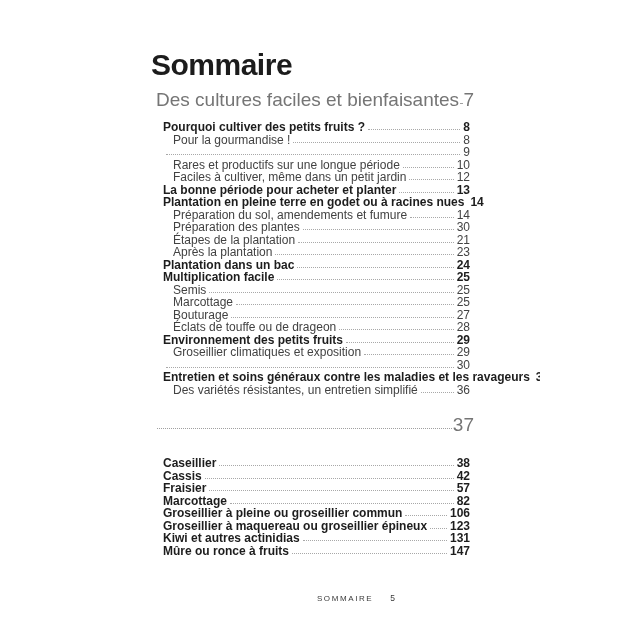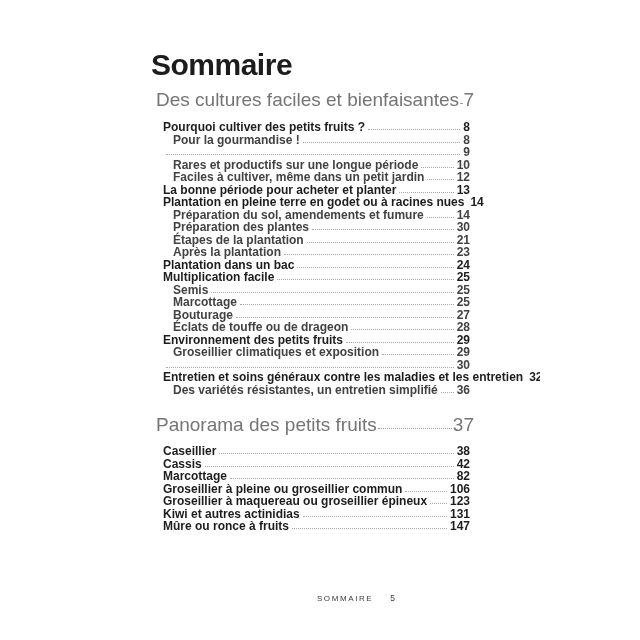--- a/index.html
+++ b/index.html
@@ -39,35 +39,35 @@
   .section-heading .num {
     font-size: 19px;
     color: #757575;
   }
   .entries {
     position: absolute;
     left: 163px;
     width: 307px;
   }
   #s1-entries { top: 121px; }
-  #s2-entries { top: 445px; text-align: right; }
+  #s2-entries { top: 457px; text-align: right; }
   .row {
     display: flex;
     align-items: baseline;
     height: 12.5px;
     font-size: 12px;
     line-height: 12.5px;
     white-space: nowrap;
   }
   .row.main .label, .row.main .num {
     font-weight: bold;
     color: #1d1d1d;
   }
   .row.sub .label, .row.sub .num {
-    font-weight: bold;
+    font-weight: normal;
     color: #424242;
     text-align: center;
   }
   .row.sub .label { padding-left: 10px; }
   .dots {
     flex: 1;
     border-bottom: 1.4px dotted #a8a8a8;
     margin: 0 3px;
     transform: translateY(-1px);
   }
@@ -200,47 +200,51 @@
       <div class="row sub">
         <span class="label">Groseillier climatiques et exposition</span>
         <span class="dots"></span>
         <span class="num">29</span>
       </div>
       <div class="row sub">
         <span class="dots"></span>
         <span class="num">30</span>
       </div>
       <div class="row main">
-        <span class="label">Entretien et soins généraux contre les maladies et les entretien</span>
+        <span class="label">Entretien et soins généraux contre les maladies et les ravageurs</span>
         <span class="dots"></span>
         <span class="num">32</span>
       </div>
       <div class="row sub">
         <span class="label">Des variétés résistantes, un entretien simplifié</span>
         <span class="dots"></span>
         <span class="num">36</span>
       </div>
     </div>
 
   <div class="section-heading" id="s2-heading">
-    <span class="label">Panorama des petits fruits</span>
     <span class="dots"></span>
     <span class="num">37</span>
   </div>
 
   <div class="entries" id="s2-entries">
       <div class="row main">
         <span class="label">Caseillier</span>
         <span class="dots"></span>
         <span class="num">38</span>
       </div>
       <div class="row main">
         <span class="label">Cassis</span>
         <span class="dots"></span>
         <span class="num">42</span>
+      </div>
+      <div class="row main">
+        <span class="label">Fraisier</span>
+        <span class="dots"></span>
+        <span class="num">57</span>
       </div>
       <div class="row main">
         <span class="label">Marcottage</span>
         <span class="dots"></span>
         <span class="num">82</span>
       </div>
       <div class="row main">
         <span class="label">Groseillier à pleine ou groseillier commun</span>
         <span class="dots"></span>
         <span class="num">106</span>

